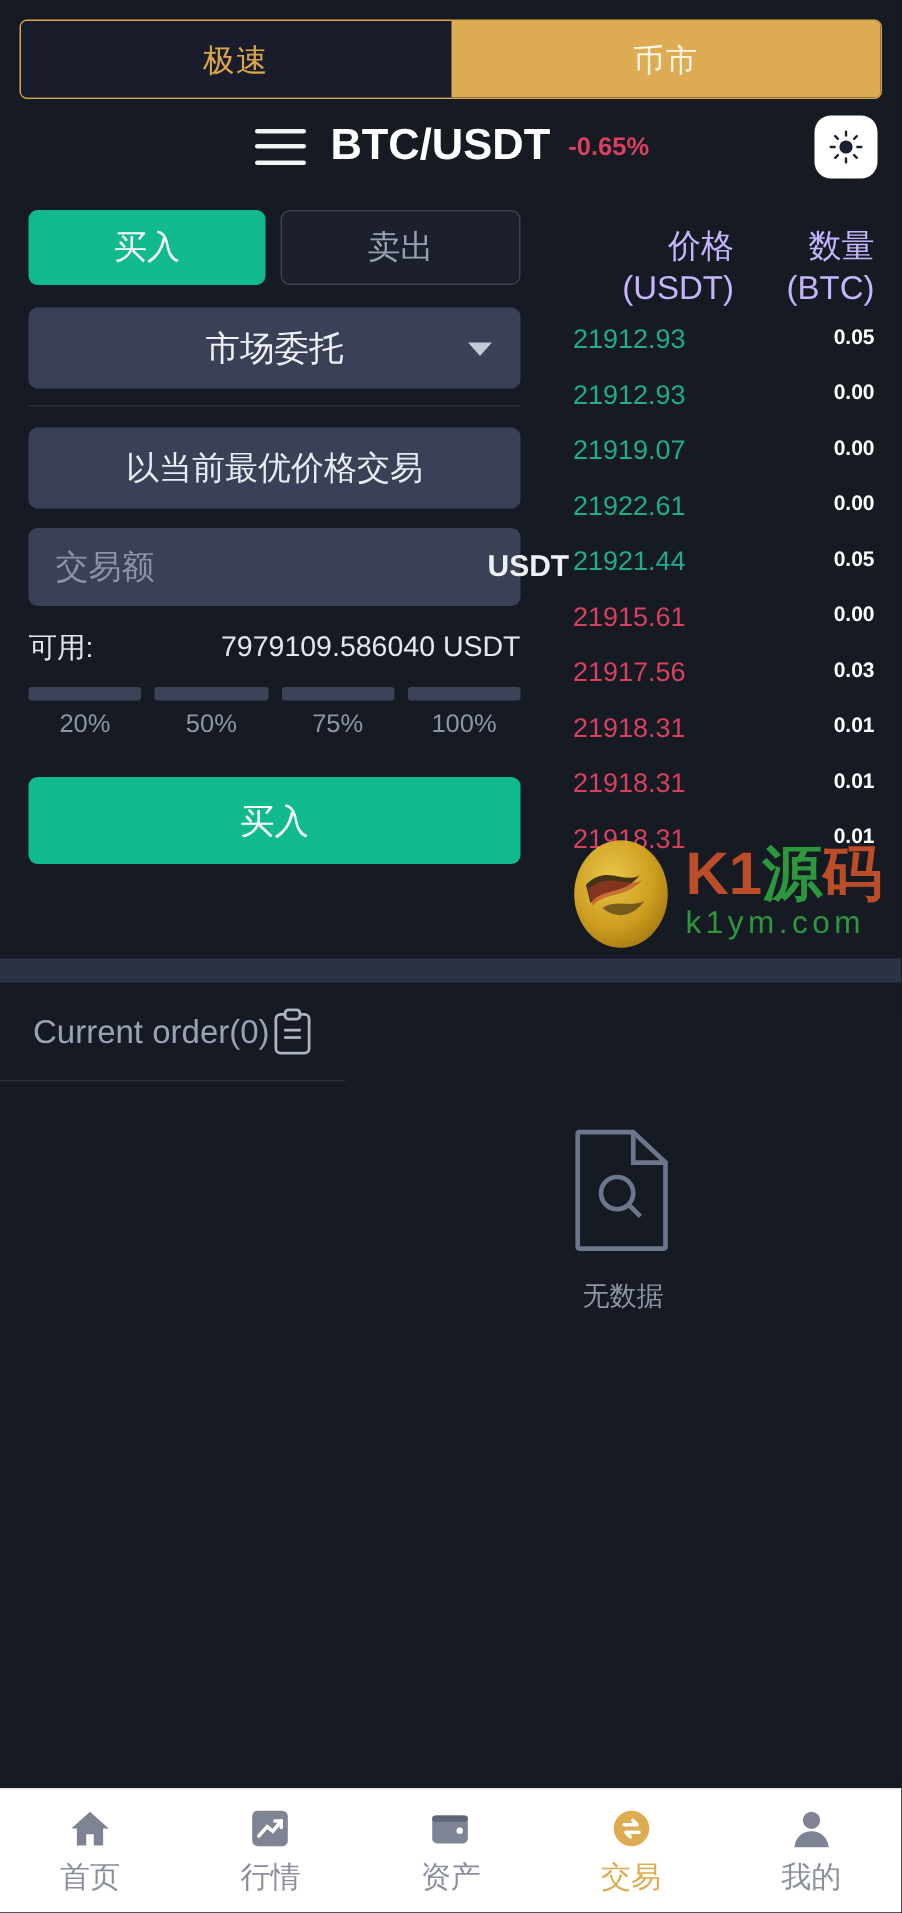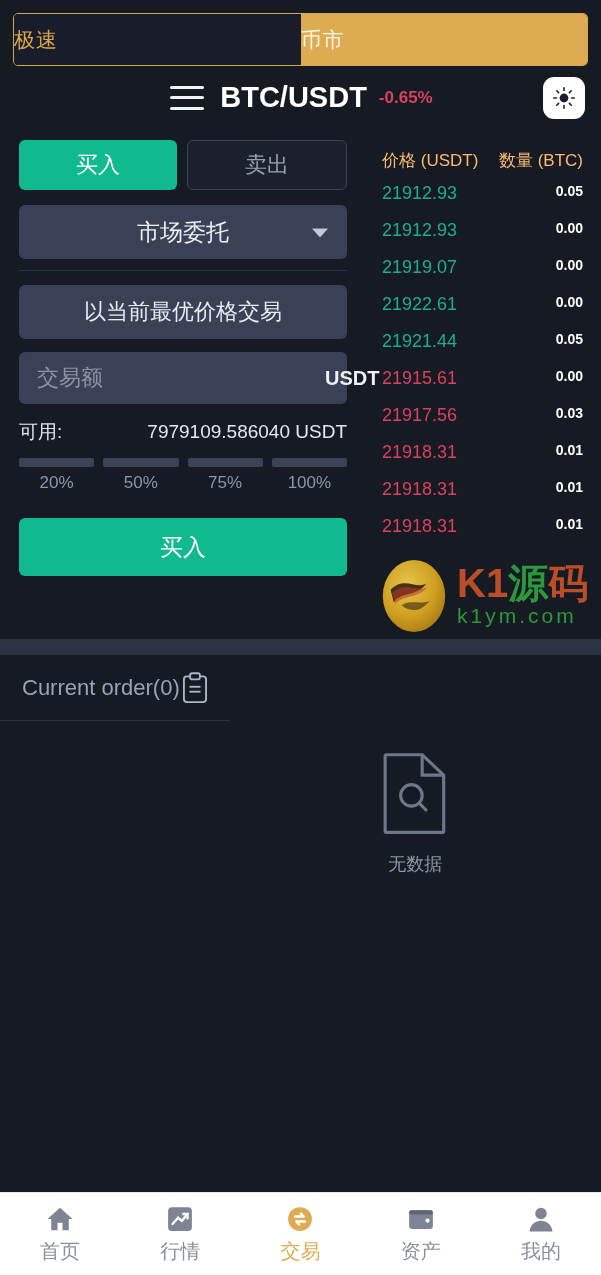--- a/index.html
+++ b/index.html
@@ -22,21 +22,21 @@
     margin: 13px 13px 0 13px;
     height: 53px;
     display: flex;
     border: 1px solid #d9a74a;
     border-radius: 5px;
     overflow: hidden;
     background: #191d2b;
   }
   .top-tab {
     flex: 1;
-    display: flex; align-items: center; justify-content: flex-start;
+    display: flex; align-items: center; justify-content: center;
     font-size: 21px;
     letter-spacing: 1px;
     color: #d9a74a;
     background: #191d2b;
     cursor: pointer;
     user-select: none;
   }
   .top-tab.active {
     background: #ddab52;
     color: #fdf6e6;
@@ -185,22 +185,23 @@
   }
 
   
   .order-book {
     flex: 1;
     padding: 20px 18px 0 17px;
     position: relative;
   }
   .ob-head {
     display: flex; justify-content: space-between;
-    font-size: 17px; color: #fdba74;
+    font-size: 22px; color: #c4b5fd;
     margin-bottom: 11px;
+    text-align: right;
   }
   .ob-row {
     display: flex; justify-content: space-between; align-items: flex-start;
     height: 37px;
   }
   .ob-price { font-size: 18px; }
   .ob-price.bid { color: #1eae8c; }
   .ob-price.ask { color: #d9415f; }
   .ob-amt { font-size: 14px; color: #ffffff; font-weight: bold; }
 
@@ -465,35 +466,35 @@
       <span class="nav-label">首页</span>
     </div>
     <div class="nav-item">
       <svg width="30" height="30" viewBox="0 0 24 24">
         <rect x="2.5" y="2.5" width="19" height="19" rx="3" fill="#7e8494"></rect>
         <path d="M6 16 L10.5 11 L13.5 13.5 L18 8" stroke="#ffffff" stroke-width="1.9" fill="none" stroke-linecap="round"></path>
         <path d="M14.6 8 H18 V11.4" stroke="#ffffff" stroke-width="1.9" fill="none" stroke-linecap="round"></path>
       </svg>
       <span class="nav-label">行情</span>
     </div>
-    <div class="nav-item active">
-      <svg width="30" height="30" viewBox="0 0 24 24">
-        <circle cx="12" cy="12" r="9.5" fill="#ddab52"></circle>
-        <path d="M8 10 h7 l-2.3 -2.4 M16 14 h-7 l2.3 2.4" stroke="#ffffff" stroke-width="1.9" fill="none" stroke-linecap="round" stroke-linejoin="round"></path>
-      </svg>
-      <span class="nav-label">交易</span>
-    </div>
     <div class="nav-item">
       <svg width="30" height="30" viewBox="0 0 24 24">
         <rect x="2.5" y="5" width="19" height="15" rx="2.6" fill="#7e8494"></rect>
         <rect x="2.5" y="5" width="19" height="3.4" rx="1.6" fill="#5f6575"></rect>
         <circle cx="17.2" cy="13.2" r="1.7" fill="#ffffff"></circle>
       </svg>
       <span class="nav-label">资产</span>
     </div>
+    <div class="nav-item active">
+      <svg width="30" height="30" viewBox="0 0 24 24">
+        <circle cx="12" cy="12" r="9.5" fill="#ddab52"></circle>
+        <path d="M8 10 h7 l-2.3 -2.4 M16 14 h-7 l2.3 2.4" stroke="#ffffff" stroke-width="1.9" fill="none" stroke-linecap="round" stroke-linejoin="round"></path>
+      </svg>
+      <span class="nav-label">交易</span>
+    </div>
     <div class="nav-item">
       <svg width="30" height="30" viewBox="0 0 24 24" fill="#7e8494">
         <circle cx="12" cy="7.6" r="4.6"></circle>
         <path d="M2.8 22 C3.6 16.2 7.4 13.4 12 13.4 C16.6 13.4 20.4 16.2 21.2 22 Z"></path>
       </svg>
       <span class="nav-label">我的</span>
     </div>
   </div>
 </div>
 

